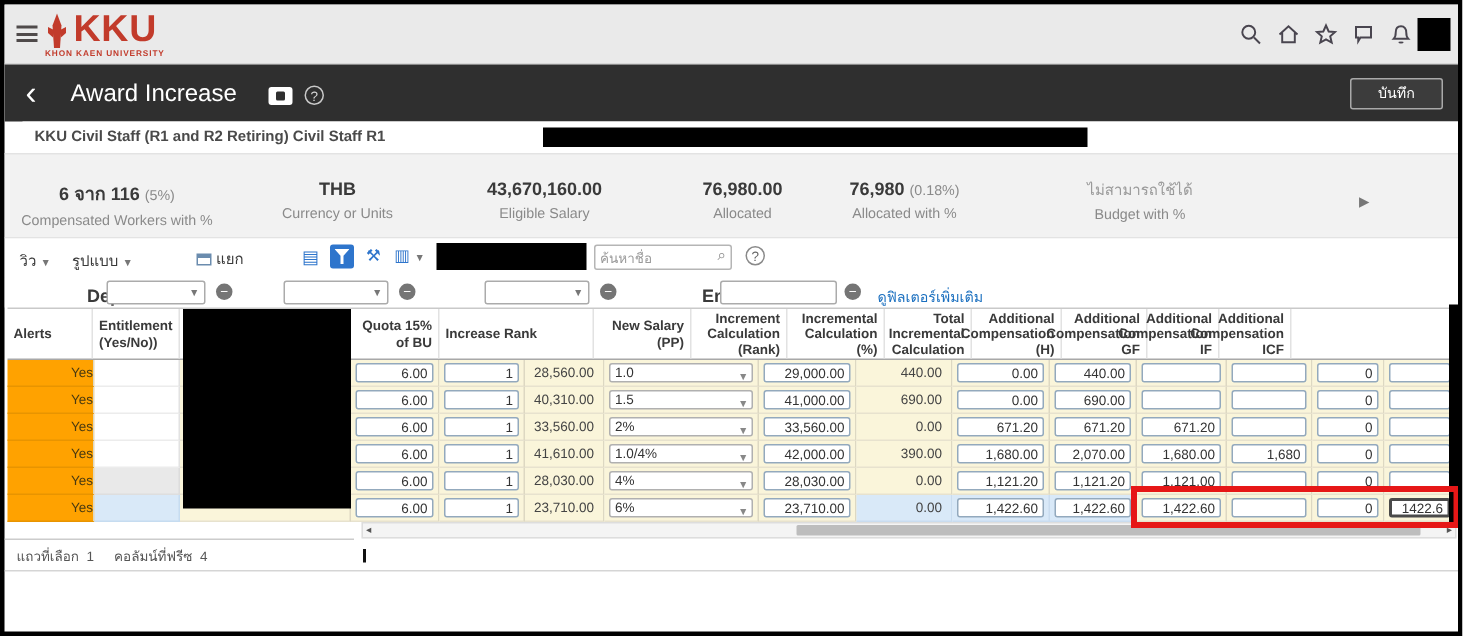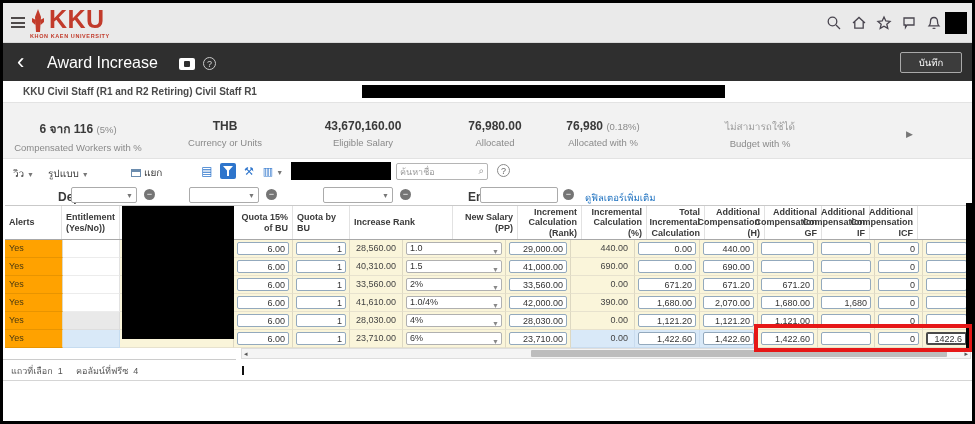--- a/index.html
+++ b/index.html
@@ -74,21 +74,21 @@
   .tbl { position:absolute; left:2px; top:202px; width:966px; border-top:1px solid #c9c9c9; }
   .hrow { display:flex; height:34px; background:#fff; border-bottom:1px solid #a8a8a8; }
   .hcell { font-size:9px; font-weight:bold; color:#3a3a3a; border-right:1px solid #e2e2e2; padding:2px 4px; line-height:1.15; display:flex; align-items:center; }
   .hl { justify-content:flex-start; text-align:left; }
   .hr { justify-content:flex-end; text-align:right; }
   .drow { display:flex; height:18px; }
   .dcell { border-right:1px solid #ddd8c2; border-bottom:1px solid #e7e2ce; background:#faf5da; position:relative; font-size:9px; color:#444; }
   .c0{width:58px}.c1{width:57px}.c2{width:114px}.c3{width:59px}.c4{width:57px}.c5{width:53px}
   .c6{width:103px}.c7{width:65px}.c8{width:64px}.c9{width:65px}.c10{width:58px}
   .c11{width:60px}.c12{width:57px}.c13{width:48px}.c14{width:48px}
-  .cell-ent { background:#ffa200; border-bottom:1px solid #e89400; padding-left:4px; line-height:17px; color:#4a3a10; }
+  .cell-ent { background:#ffa200; border-bottom:1px solid #e89400; padding-left:4px; line-height:17px; color:#4a3a10;text-align:right; }
   .cell-alert-w { background:#fff; border-right:1px solid #e2e2e2; border-bottom:1px solid #ececec; }
   .cell-alert-g { background:#e9e9e9; border-right:1px solid #dcdcdc; border-bottom:1px solid #dedede; }
   .cell-alert-b { background:#d9e9f8; border-right:1px solid #c6dcf0; border-bottom:1px solid #c6dcf0; }
   .cell-blue { background:#d9e9f8; border-right:1px solid #c9dcef; border-bottom:1px solid #c9dcef; }
   .txt { display:block; line-height:17px; text-align:right; padding-right:6px; white-space:nowrap; overflow:hidden; }
   .cellin { position:absolute; left:3px; right:3px; top:2px; height:13px; border:1px solid #93a9bd; border-radius:2px; background:#fff; font-size:9px; text-align:right; padding:0 3px; color:#333; font-family:inherit; }
   .cellin.focused { border:2px solid #4a4a4a; }
   .selbox { position:absolute; left:3px; right:3px; top:2px; height:13px; border:1px solid #b0b0b0; border-radius:2px; background:#fff; font-size:9px; color:#333; line-height:11px; padding:0 26px 0 3px; cursor:pointer; white-space:nowrap; overflow:hidden; }
   .selbox .car { position:absolute; right:2px; top:3px; font-size:7px; color:#888; }
 
@@ -241,21 +241,20 @@
     <span class="fcircle" style="left:560px">−</span>
     <span class="more-link" style="left:582px">ดูฟิลเตอร์เพิ่มเติม</span>
   </div>
 
   <div class="tbl">
     <div class="hrow">
       <div class="hcell hl c1">Alerts</div>
       <div class="hcell hl c0">Entitlement (Yes/No))</div>
       <div class="hcell hl c2"></div>
       <div class="hcell hr c3">Quota 15% of BU</div>
-      <div class="hcell hl c4">Quota by BU</div>
       <div class="hcell hl c6">Increase Rank</div>
       <div class="hcell hr c7">New Salary (PP)</div>
       <div class="hcell hr c8">Increment Calculation (Rank)</div>
       <div class="hcell hr c9">Incremental Calculation (%)</div>
       <div class="hcell hr c10">Total Incremental Calculation</div>
       <div class="hcell hr c11">Additional Compensation (H)</div>
       <div class="hcell hr c12">Additional Compensation GF</div>
       <div class="hcell hr c13">Additional Compensation IF</div>
       <div class="hcell hr c14">Additional Compensation ICF</div>
     </div>

